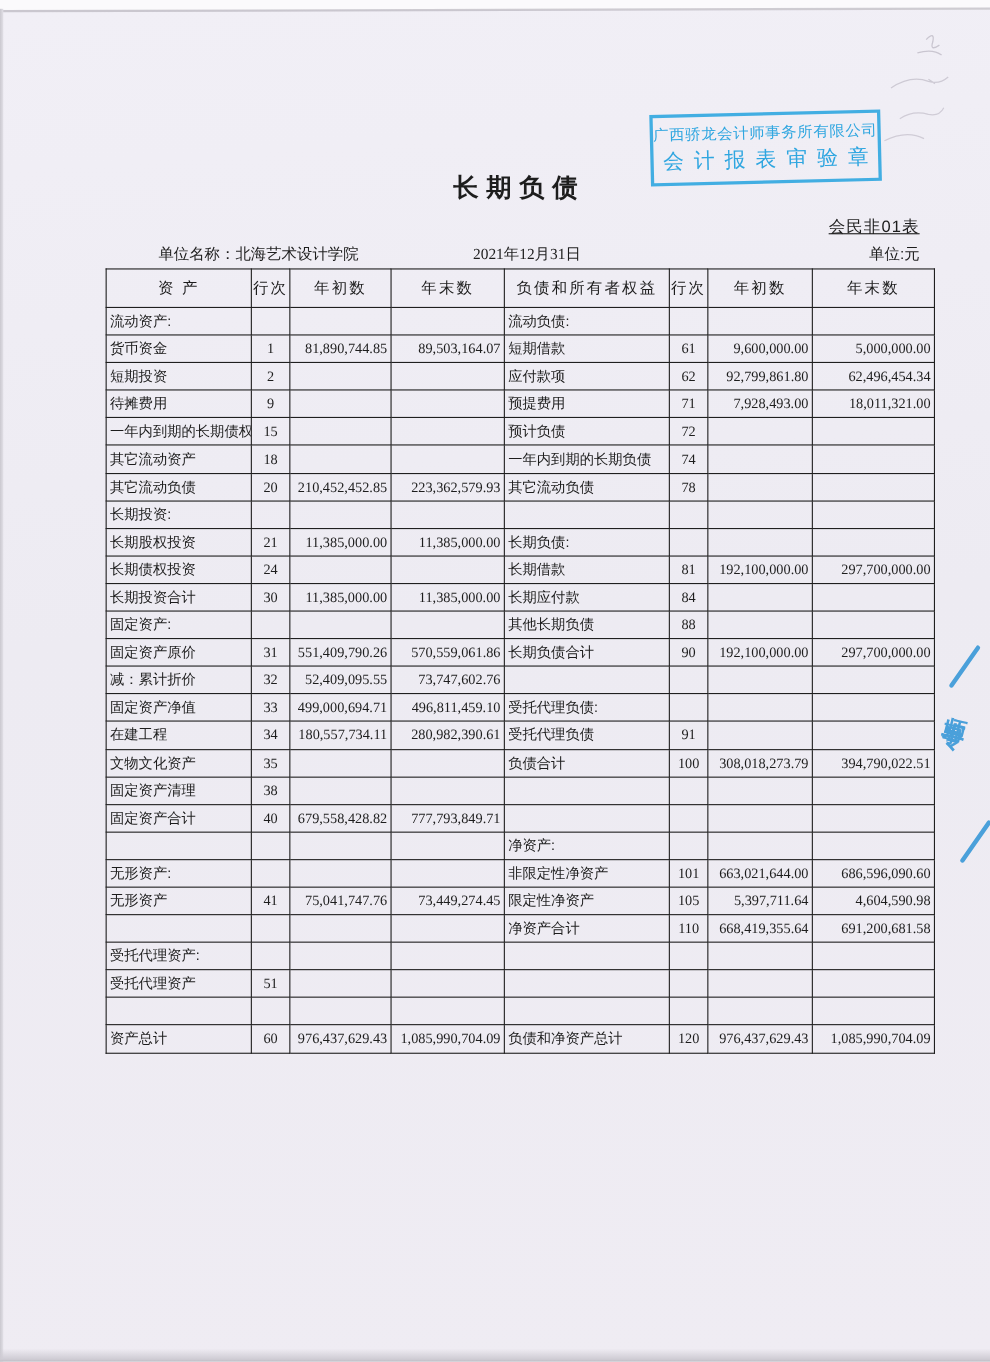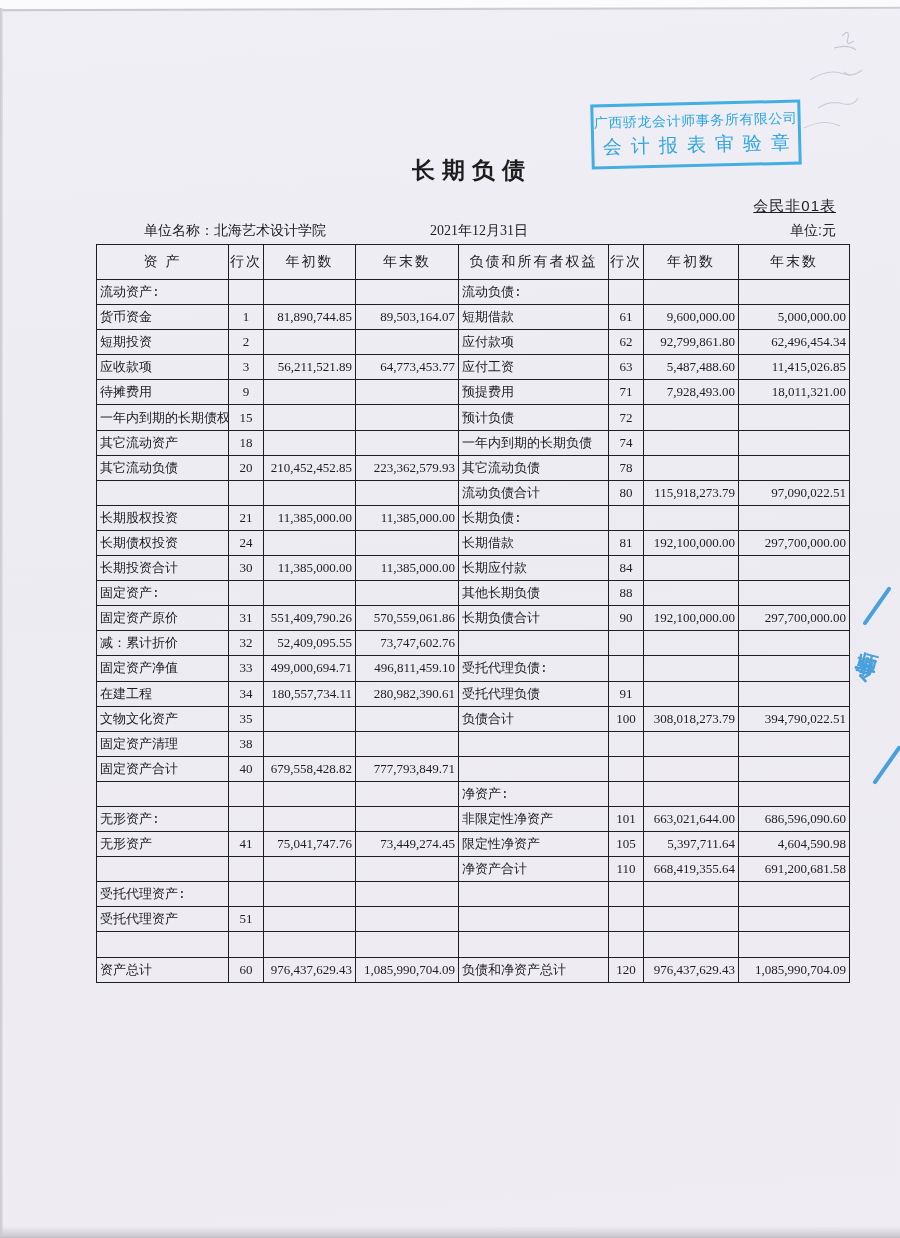--- a/index.html
+++ b/index.html
@@ -51,21 +51,21 @@
     background:transparent;
   }
   table.sheet th,table.sheet td{
     border:1.5px solid #1f1f1f;overflow:hidden;white-space:nowrap;
   }
   table.sheet th{
     height:34px;font-weight:normal;font-size:14px;letter-spacing:2px;padding:0 1px;text-align:center;
   }
   table.sheet td{height:24.1px;font-size:13px;padding:0 3px;}
   td.lbl{padding-left:11px;text-align:left;}
-  td.sec{padding-left:4px;font-family:Liberation Mono, monospace;}
+  td.sec{padding-left:4px;}
   td.tiny{font-size:9px;padding-left:4px;}
   td.ln{text-align:center;font-family:"Liberation Serif","DejaVu Serif",serif;font-size:12.5px;padding:0 1px;}
   td.num{text-align:right;font-family:"Liberation Serif","DejaVu Serif",serif;font-size:12px;padding-right:3px;padding-left:1px;}
 </style>
 </head>
 <body>
 
 <div class="page"></div>
 <div class="edge-top"></div>
 <div class="edge-left"></div>
@@ -135,30 +135,20 @@
         <td class="lbl">短期投资</td>
         <td class="ln">2</td>
         <td class="num"></td>
         <td class="num"></td>
         <td class="lbl">应付款项</td>
         <td class="ln">62</td>
         <td class="num">92,799,861.80</td>
         <td class="num">62,496,454.34</td>
       </tr>
       <tr>
-        <td class="lbl">应收款项</td>
-        <td class="ln">3</td>
-        <td class="num">56,211,521.89</td>
-        <td class="num">64,773,453.77</td>
-        <td class="lbl">应付工资</td>
-        <td class="ln">63</td>
-        <td class="num">5,487,488.60</td>
-        <td class="num">11,415,026.85</td>
-      </tr>
-      <tr>
         <td class="lbl">待摊费用</td>
         <td class="ln">9</td>
         <td class="num"></td>
         <td class="num"></td>
         <td class="lbl">预提费用</td>
         <td class="ln">71</td>
         <td class="num">7,928,493.00</td>
         <td class="num">18,011,321.00</td>
       </tr>
       <tr>
@@ -185,28 +175,28 @@
         <td class="lbl">其它流动负债</td>
         <td class="ln">20</td>
         <td class="num">210,452,452.85</td>
         <td class="num">223,362,579.93</td>
         <td class="lbl">其它流动负债</td>
         <td class="ln">78</td>
         <td class="num"></td>
         <td class="num"></td>
       </tr>
       <tr>
-        <td class="lbl"></td>
-        <td class="ln"></td>
-        <td class="num"></td>
-        <td class="num"></td>
-        <td class="lbl">流动负债合计</td>
-        <td class="ln">80</td>
-        <td class="num">115,918,273.79</td>
-        <td class="num">97,090,022.51</td>
+        <td class="lbl sec">长期投资:</td>
+        <td class="ln"></td>
+        <td class="num"></td>
+        <td class="num"></td>
+        <td class="lbl"></td>
+        <td class="ln"></td>
+        <td class="num"></td>
+        <td class="num"></td>
       </tr>
       <tr>
         <td class="lbl">长期股权投资</td>
         <td class="ln">21</td>
         <td class="num">11,385,000.00</td>
         <td class="num">11,385,000.00</td>
         <td class="lbl sec">长期负债:</td>
         <td class="ln"></td>
         <td class="num"></td>
         <td class="num"></td>

